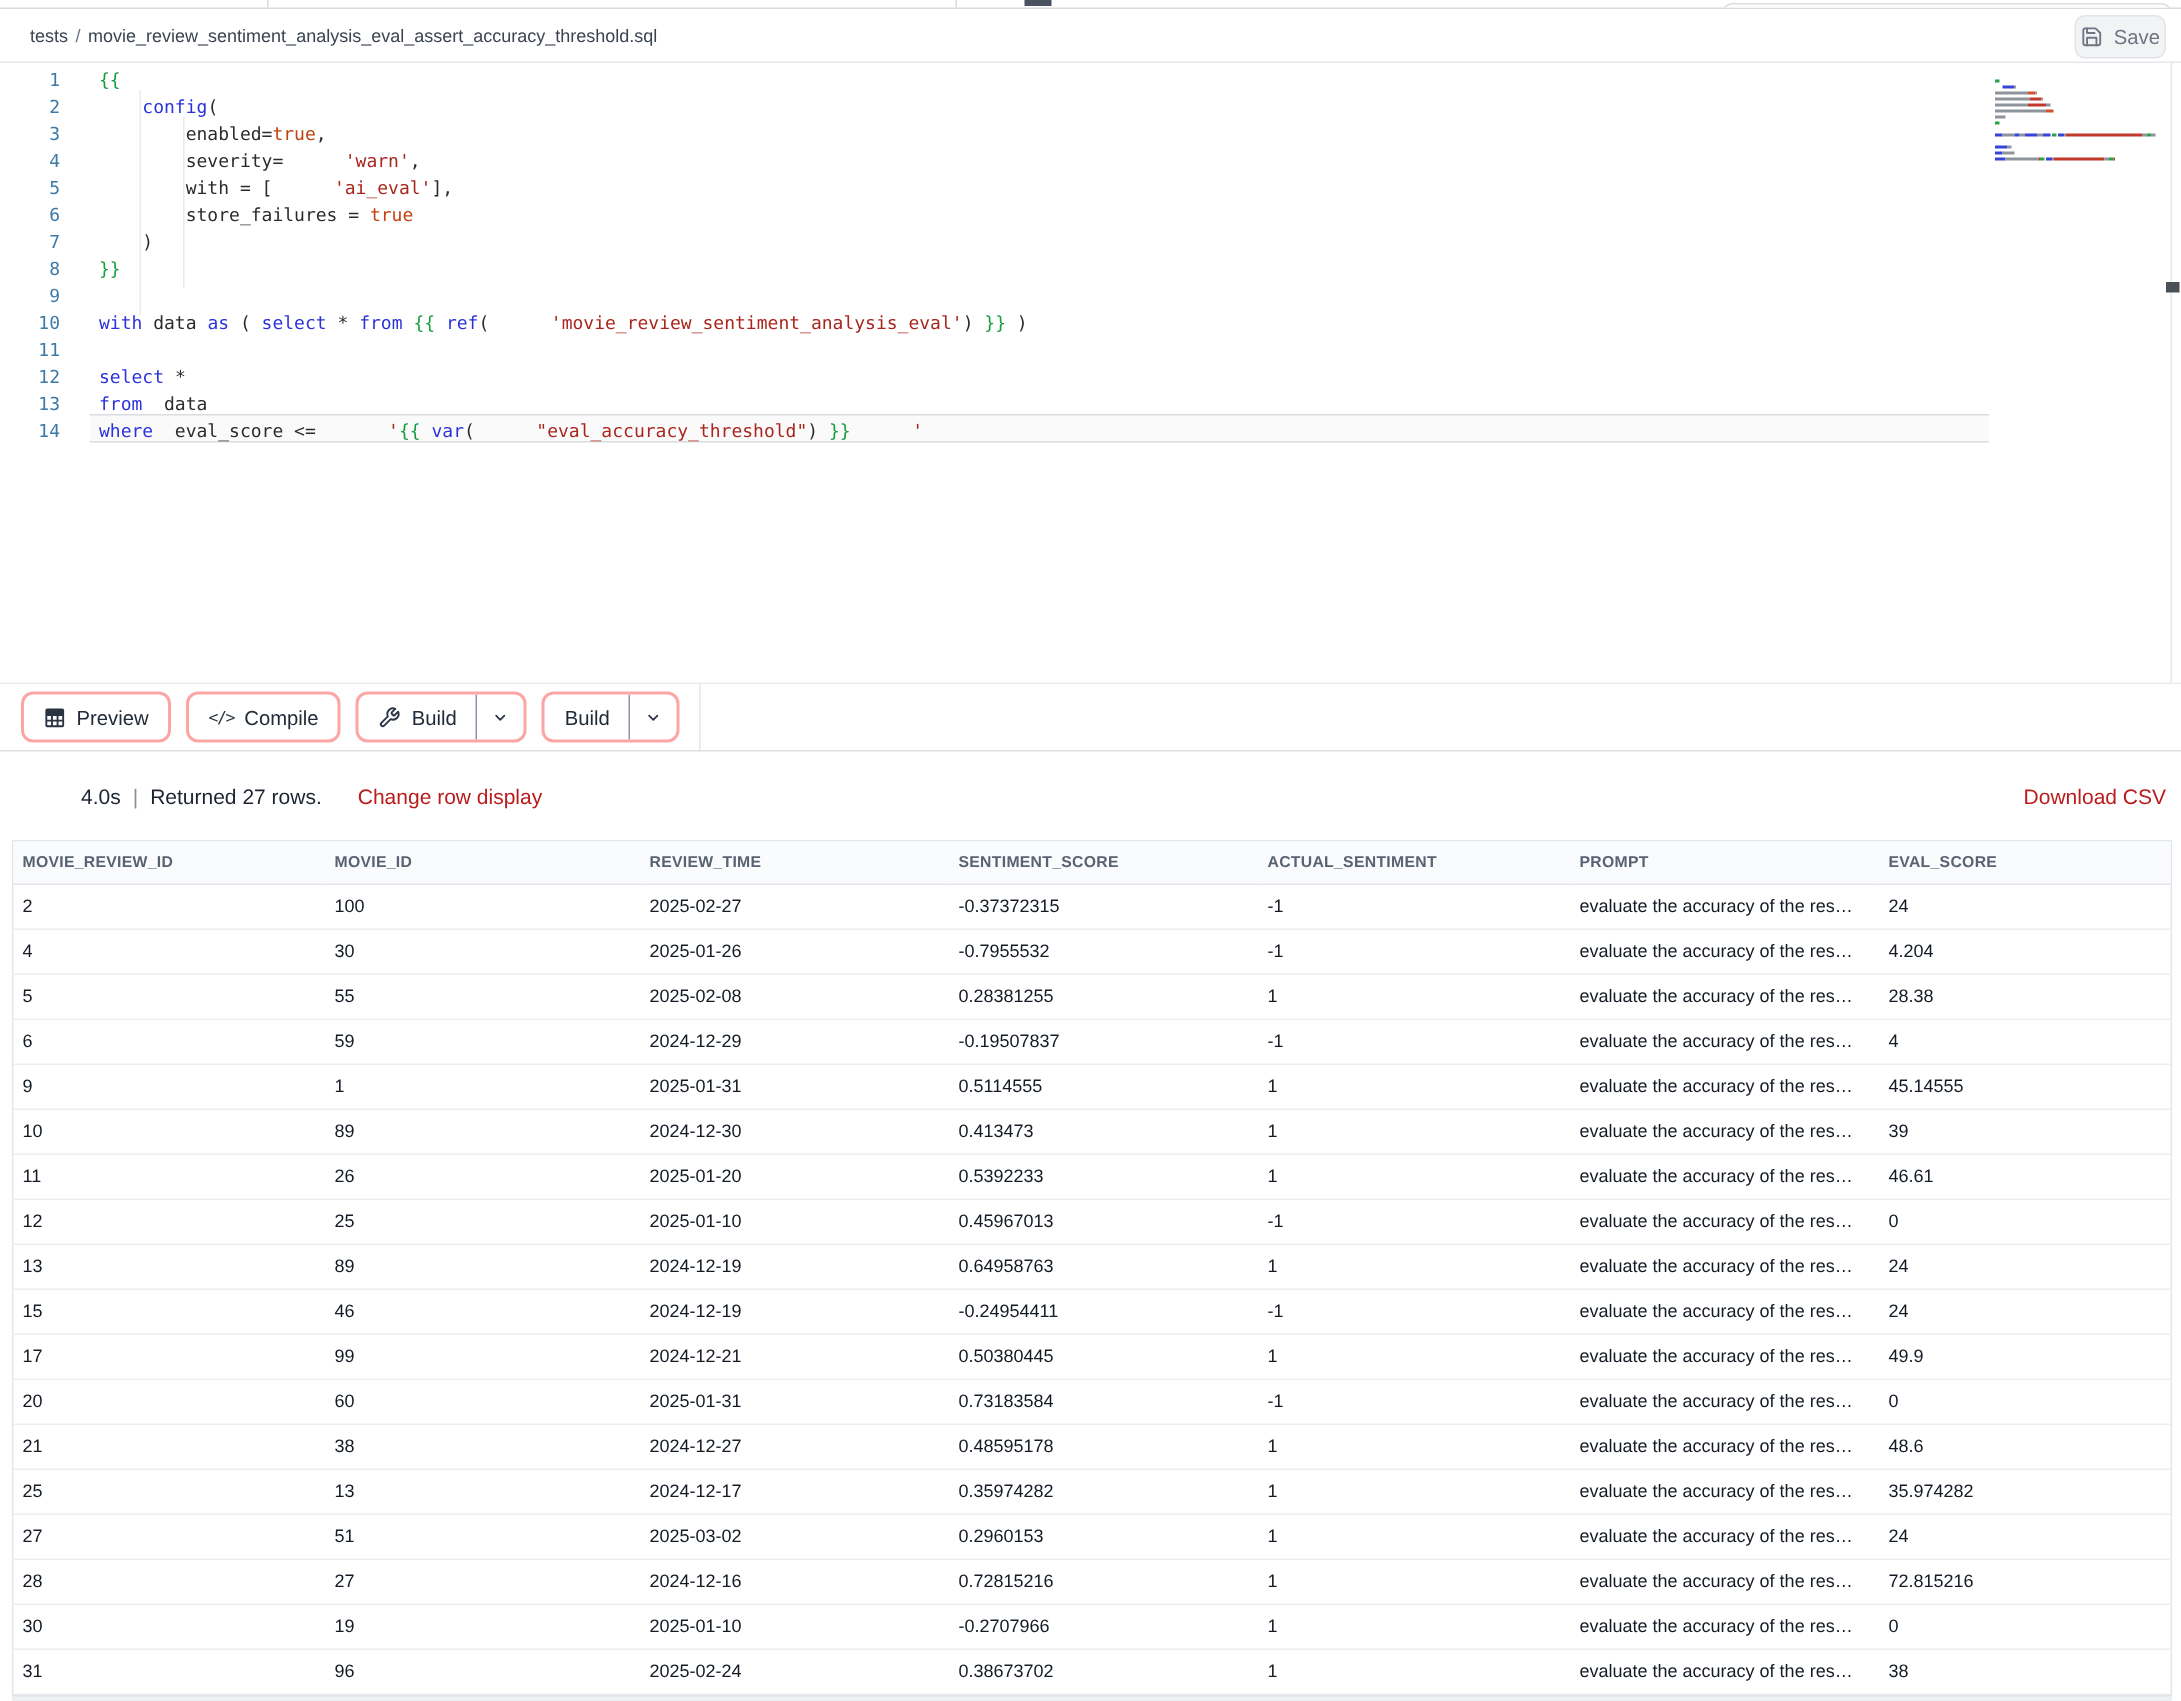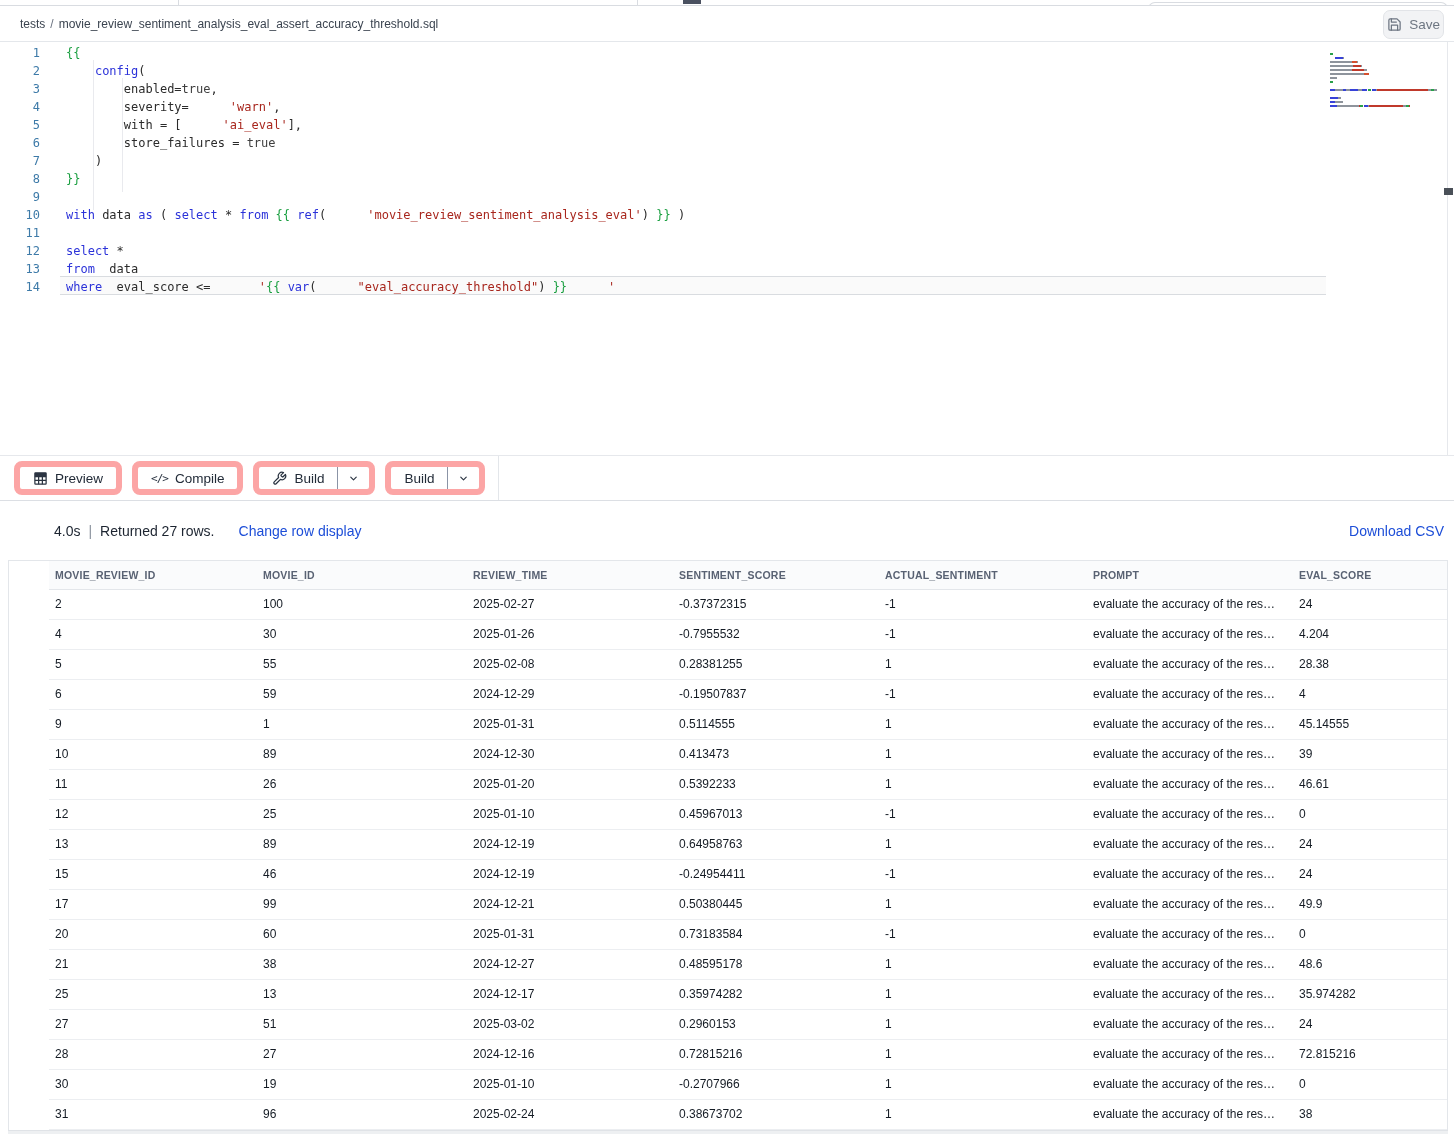--- a/index.html
+++ b/index.html
@@ -30,62 +30,62 @@
   .iguide { position:absolute; width:1px; background:#e9eaee; }
   .g1 { left:93px; top:18px; height:150px; }
   .g2 { left:122px; top:36px; height:114px; }
   #code-lines { position:absolute; left:0; top:2px; right:20px; }
   .cl { display:flex; height:18px; }
   .ln { width:44px; text-align:right; padding-right:4px; color:#3d7aa8; flex:none; }
   .ct { padding-left:22px; white-space:pre; color:#2b2b2b; }
   .tok-p { color:#2b2b2b; }
   .tok-k { color:#2b32d9; }
   .tok-s { color:#a8261d;margin-left:41px; }
-  .tok-b { color:#404040; }
+  .tok-b { color:#c2410c; }
   .tok-j { color:#189e3f; }
 
   
   #minimap { position:absolute; top:4px; right:10px; width:114px; z-index:3; }
   .mm-line { height:2px; margin-bottom:2px; white-space:nowrap; font-size:0; }
   .mm-line span { display:inline-block; height:2px; }
   .mm-sp { background:transparent; }
   .mm-p { background:#8e949c; }
   .mm-k { background:#3742d8; }
   .mm-s { background:#c0392b; }
   .mm-b { background:#d4502f; }
   .mm-j { background:#2aa14a; }
   .ed-scrollline { position:absolute; right:6px; top:0; bottom:0; width:1px; background:#e6e8ec; }
   .ed-thumb { position:absolute; right:1px; top:146px; width:9px; height:7px; background:#4a5058; }
 
   
   .toolbar { height:46px; border-top:1px solid #e6e8ec; border-bottom:1px solid #dcdfe4;
              display:flex; align-items:stretch; }
   .btn-group { display:flex; align-items:center; gap:10px; padding-left:14px; }
-  .tb-btn { display:flex; align-items:flex-start; height:34px; background:#fff; border:6px solid #fca5a5;
+  .tb-btn { display:flex; align-items:flex-start; height:34px; background:#fff; border:2px solid #fca5a5;
             border-radius:8px; color:#222b38; font-size:13.5px; font-weight:500; font-family:inherit; cursor:pointer; overflow:hidden; }
   .tb-btn .seg { display:flex; align-items:center; gap:7px; padding:0 13px; height:100%; }
   .tb-btn .drop { border-left:1px solid #8b94a6; padding:0 10px; height:100%; display:flex; align-items:center; }
   .tb-btn svg { stroke:#2b3442; }
   .code-glyph { font-family:"DejaVu Sans Mono", monospace; font-size:11px; color:#2b3442; letter-spacing:-1px; }
   .toolbar-divider { width:1px; background:#e3e6ea; margin-left:13px; }
   .tabs { display:flex; align-items:stretch; margin-left:16px; }
   .tab { display:flex; align-items:center; padding:0 14px; margin-right:5px; font-size:14px; color:#242b34;
          border:none; background:none; font-family:inherit; cursor:pointer; border-bottom:3px solid transparent; padding-top:3px; }
   .tab.active { border-bottom-color:#4d545e; }
 
   
   .statusrow { height:59px; display:flex; align-items:center; padding:0 10px; font-size:14px;margin-left:44px; }
   .statusrow .pipe { margin:0 8px; color:#8a919c; }
-  .link { color:#1d4ed8; cursor:pointer; text-decoration:none; }
+  .link { color:#b91c1c; cursor:pointer; text-decoration:none; }
   .change-link { margin-left:24px; }
   .dl-link { margin-left:auto; }
 
   
   .results-table { margin:0 6px 0 8px; border:1px solid #e3e6ea; border-bottom:none; }
-  .tr { display:grid; grid-template-columns:208px 210px 206px 206px 208px 206px 1fr;margin-left:40px; }
+  .tr { display:grid; grid-template-columns:208px 210px 206px 206px 208px 206px 1fr; }
   .th { height:29px; line-height:29px; padding:0 6px; background:#fafbfc; border-bottom:1px solid #e3e6ea;
         font-size:10.5px; font-weight:bold; color:#596273; letter-spacing:.2px; overflow:hidden; white-space:nowrap; }
   .td { height:30px; line-height:29px; padding:0 6px; border-bottom:1px solid #eceef1;
         font-size:12px; color:#141b24; overflow:hidden; white-space:nowrap; }
   .td.prompt { display:flex; align-items:center; gap:20px; }
   .td.prompt svg { flex:none; stroke:#333a44; }
 
   
   .hscroll { height:4px; margin:0 6px 0 8px; background:#eef0f2; border-top:1px solid #e0e3e7; }
 </style>

